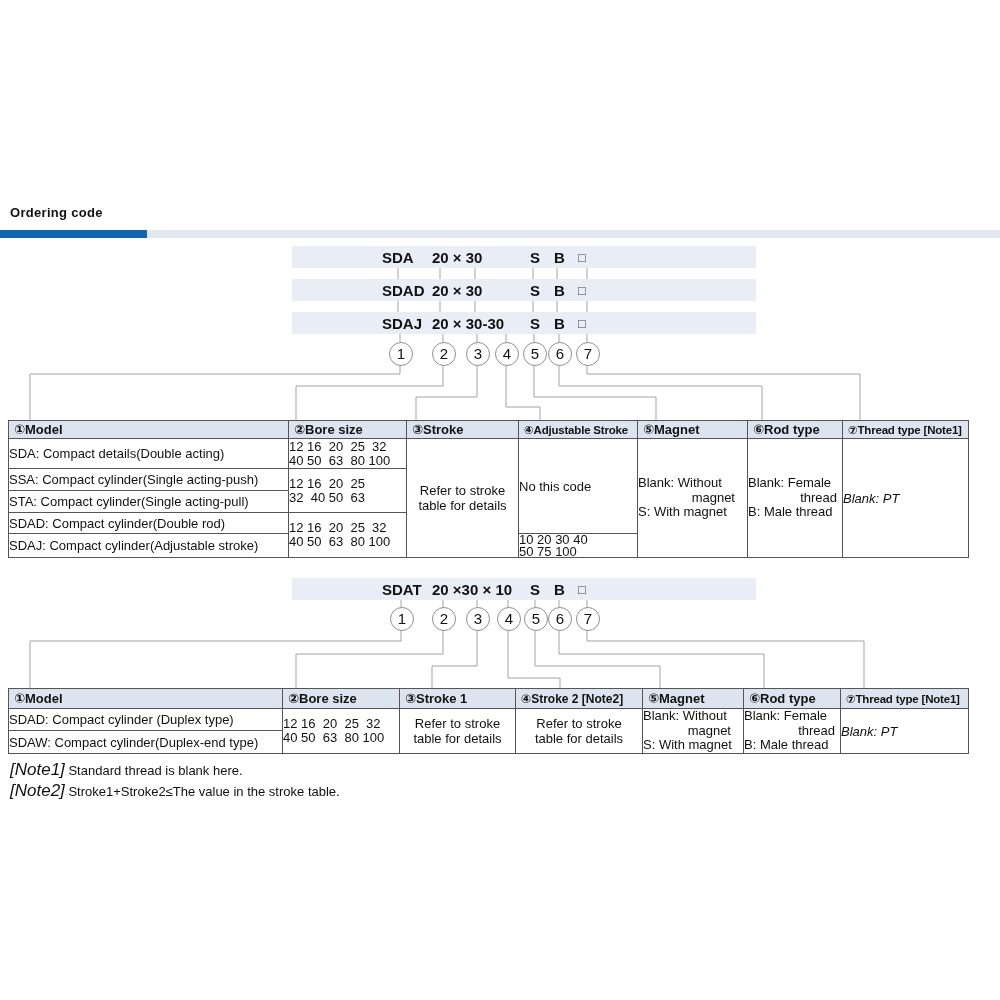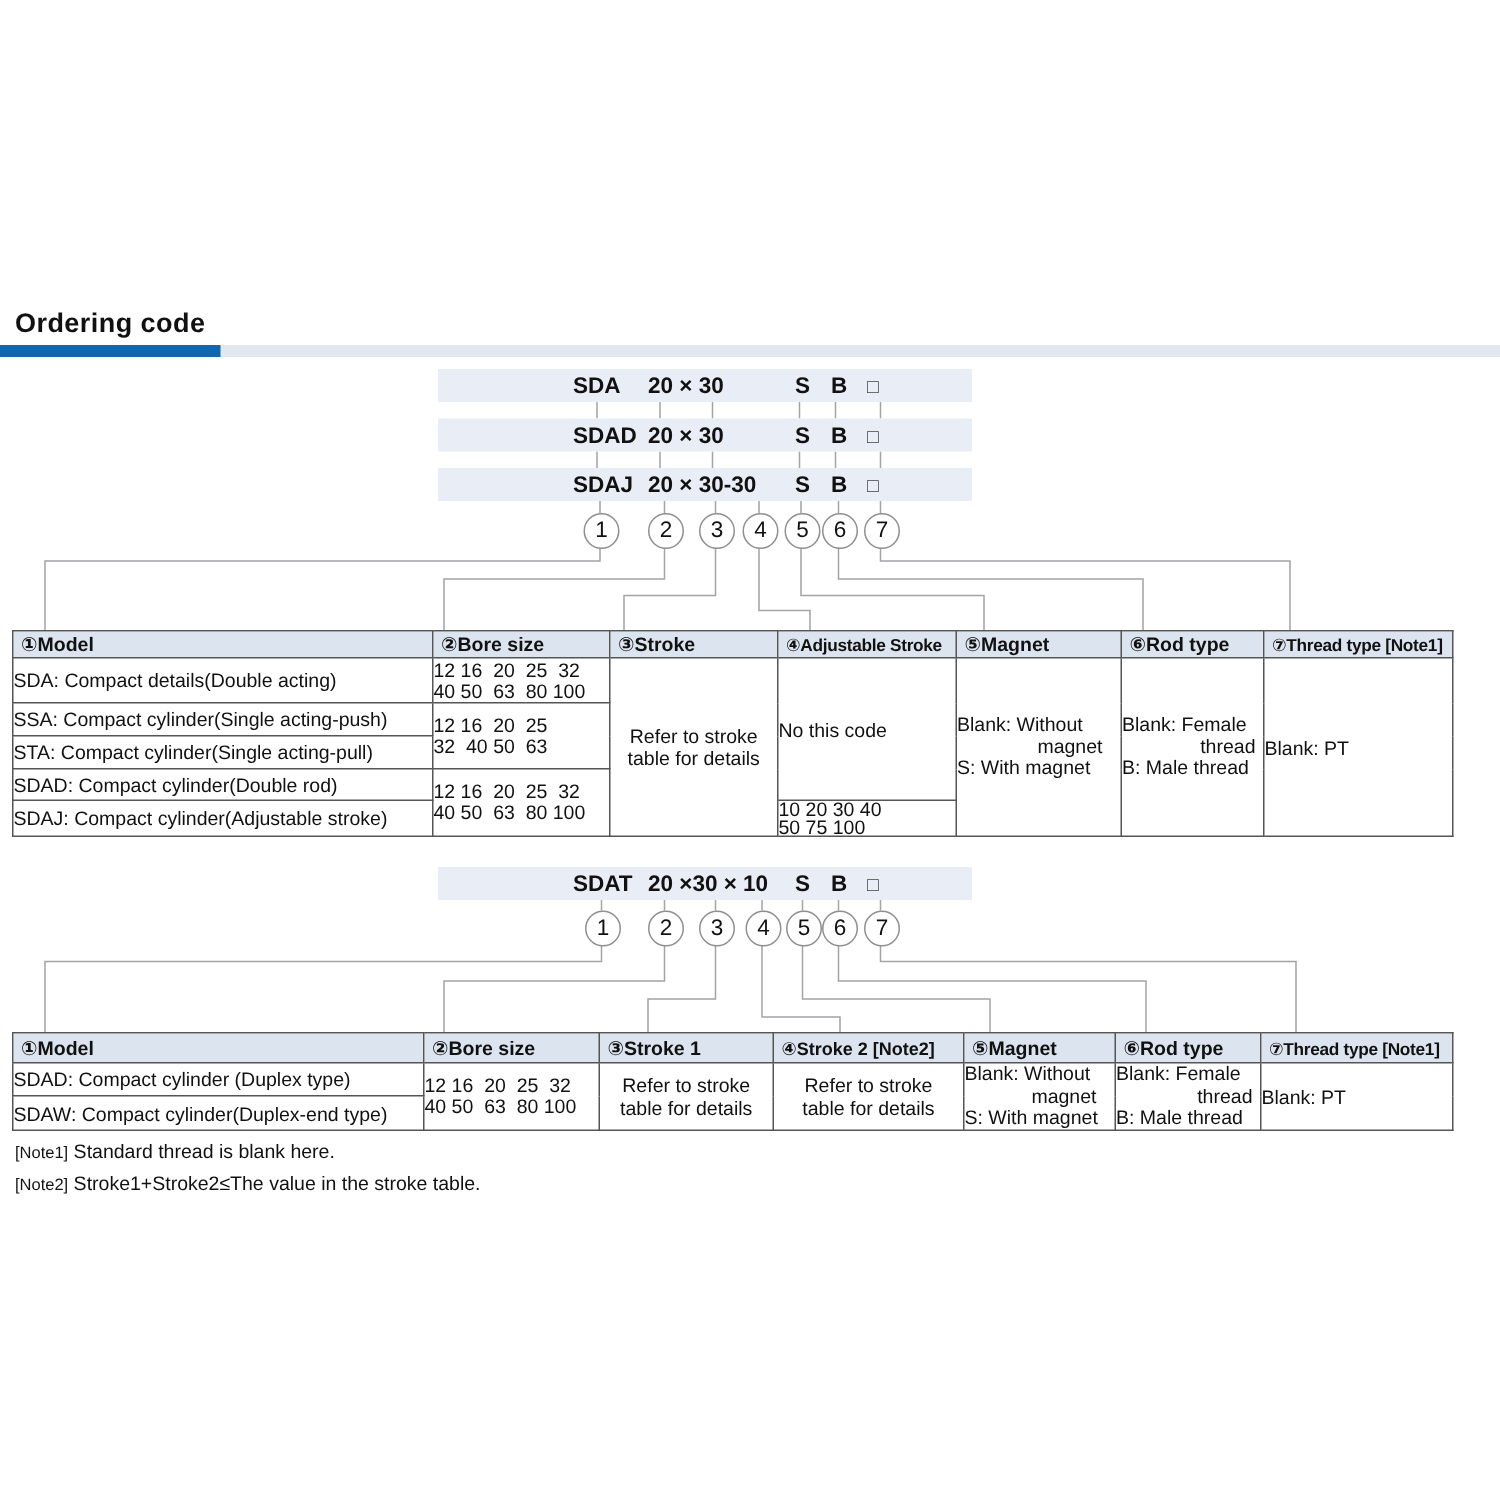--- a/index.html
+++ b/index.html
@@ -3,30 +3,30 @@
 <meta charset="utf-8">
 <style>
   html,body{margin:0;padding:0;}
   body{
     width:1000px;height:1000px;position:relative;background:#ffffff;
     font-family:"Liberation Sans","DejaVu Sans",sans-serif;color:#1a1a1a;
     overflow:hidden;
   }
   
   .page-title{
-    position:absolute;left:10px;top:205px;font-size:18px;font-weight:bold;
+    position:absolute;left:10px;top:205px;font-size:13px;font-weight:bold;
     letter-spacing:.3px;color:#111;
   }
   .title-rule{position:absolute;left:0;top:230px;width:1000px;height:8px;background:#e3e8f0;}
   .title-rule-dark{position:absolute;left:0;top:0;width:147px;height:8px;background:#1266ad;}
   
   .overlay{position:absolute;left:0;top:0;width:1000px;height:1000px;z-index:0;pointer-events:none;}
   
   .codebar{
-    position:absolute;left:292px;width:356px;height:22px;background:#e9edf5;z-index:1;
+    position:absolute;left:292px;width:464px;height:22px;background:#e9edf5;z-index:1;
     font-size:15px;font-weight:bold;color:#111;
   }
   .cb{position:absolute;top:3px;white-space:pre;}
   .cb.m{left:90px;}
   .cb.b{left:140px;}
   .cb.s{left:238px;}
   .cb.r{left:262px;}
   .cb.q{left:286px;font-size:13px;font-weight:normal;color:#444;top:4px;}
   
   .circ{
@@ -50,24 +50,24 @@
   td.model{padding-left:6px;white-space:nowrap;}
   td.bore{padding-left:6px;line-height:14px;margin-top:45px;}
   .pre{white-space:pre;display:block;}
   td.center{text-align:center;line-height:15px;}
   td.adj{padding-left:8px;}
   td.adjv{padding-left:8px;line-height:11.5px;font-size:13px;}
   td.mag,td.rod{padding-left:5px;line-height:14.5px;}
   .r-line{text-align:right;}
   td.mag .r-line{padding-right:12px;}
   td.rod .r-line{padding-right:5px;}
-  td.thr{padding-left:8px;white-space:nowrap;}
+  td.thr{padding-left:8px;white-space:nowrap;font-style:italic;}
   
   .note{position:absolute;left:10px;font-size:13px;color:#111;white-space:nowrap;}
-  .note .tag{font-size:11px;}
+  .note .tag{font-size:17px;font-style:italic;}
 </style>
 </head>
 <body>
 
 <svg class="overlay" viewBox="0 0 1000 1000">
   <g stroke="#a3a3a8" stroke-width="1" fill="none">
 
     <path d="M398,268 V279 M440,268 V279 M475,268 V279 M533,268 V279 M557,268 V279 M587,268 V279"></path>
 
     <path d="M398,301 V312 M440,301 V312 M475,301 V312 M533,301 V312 M557,301 V312 M587,301 V312"></path>

